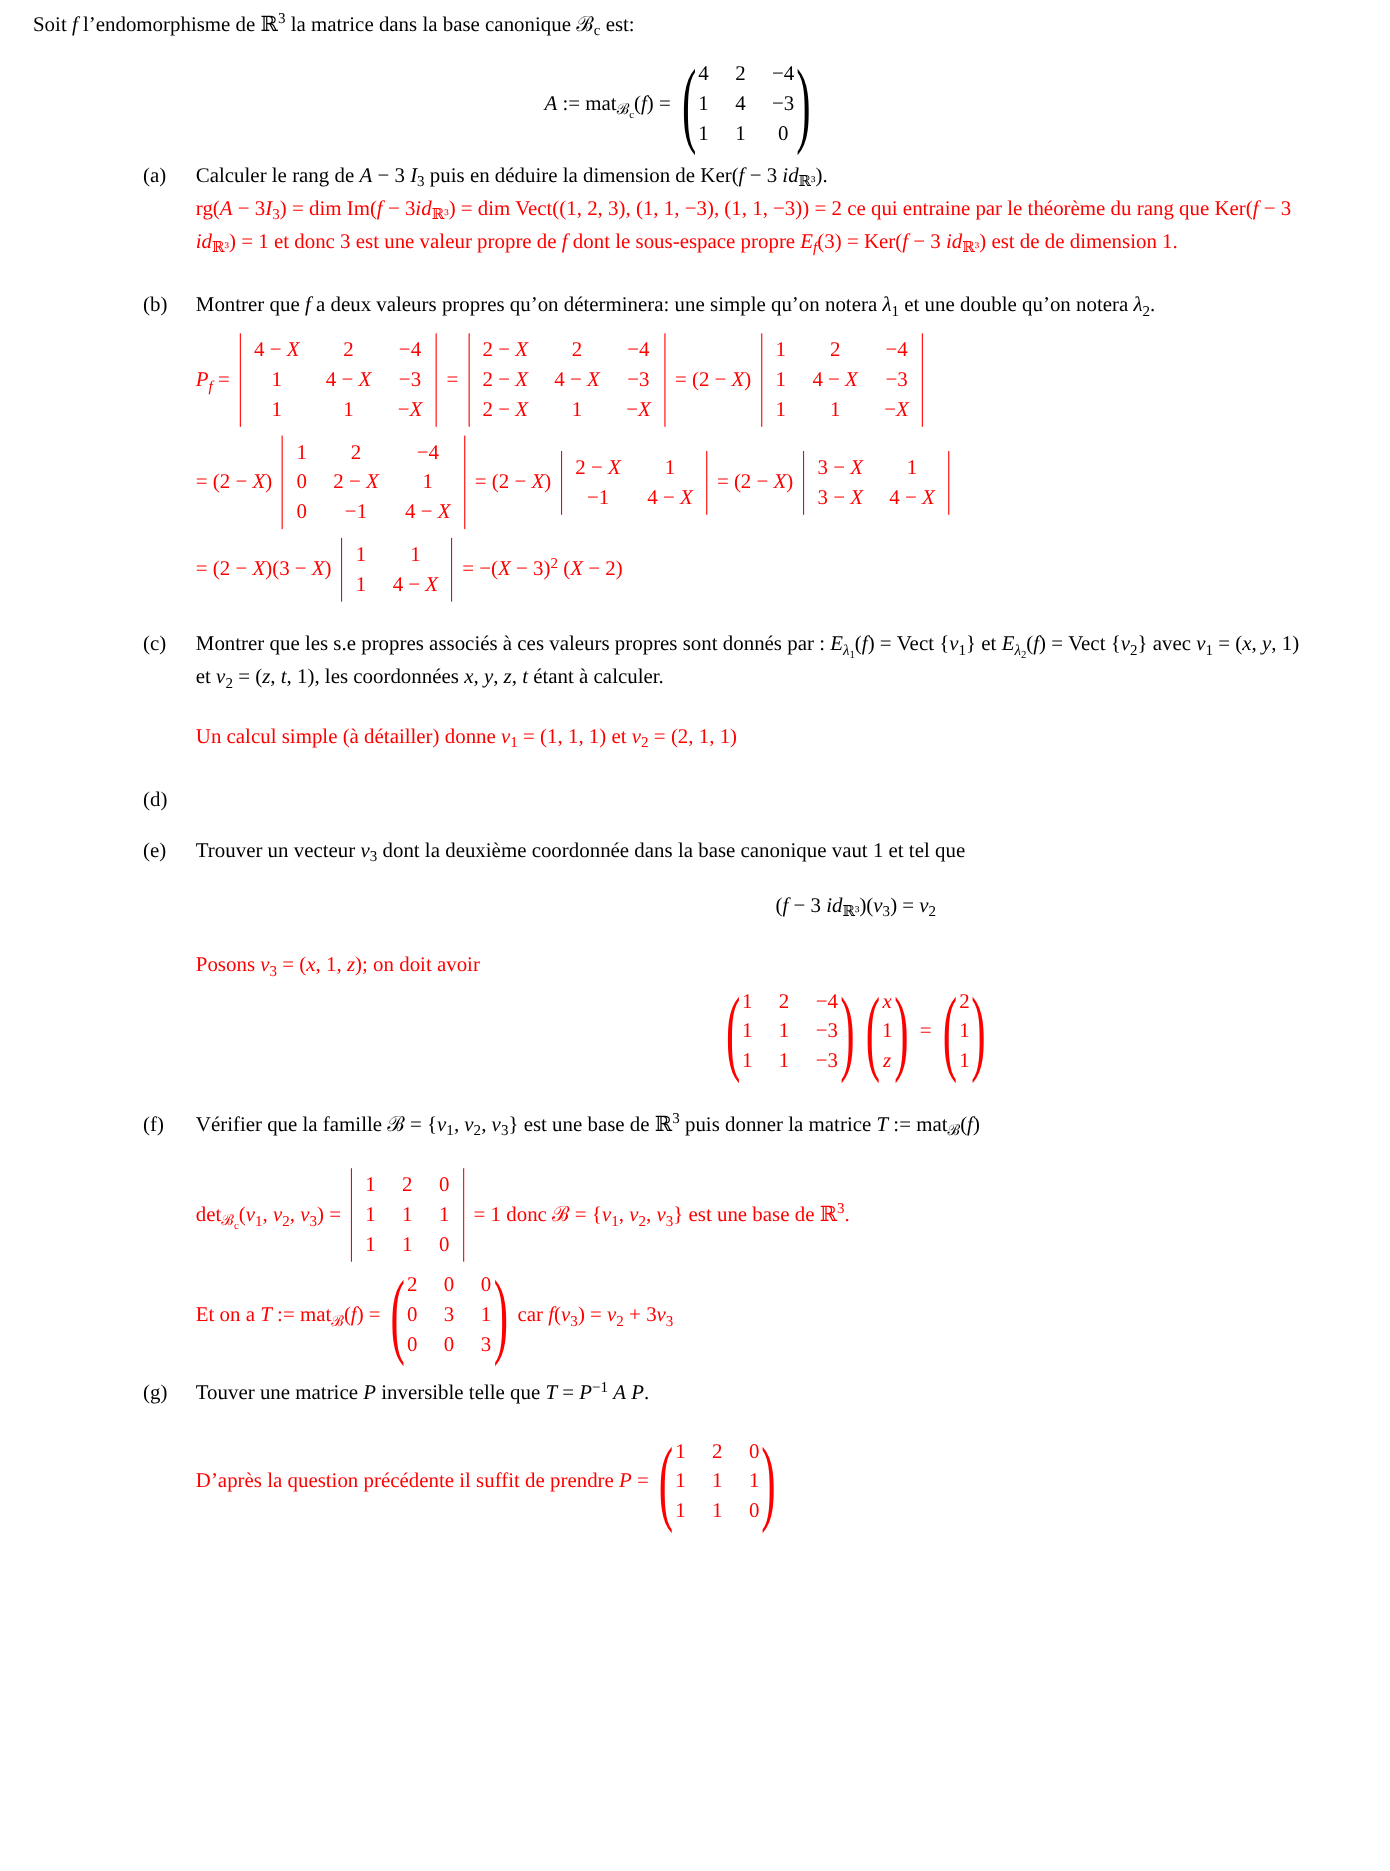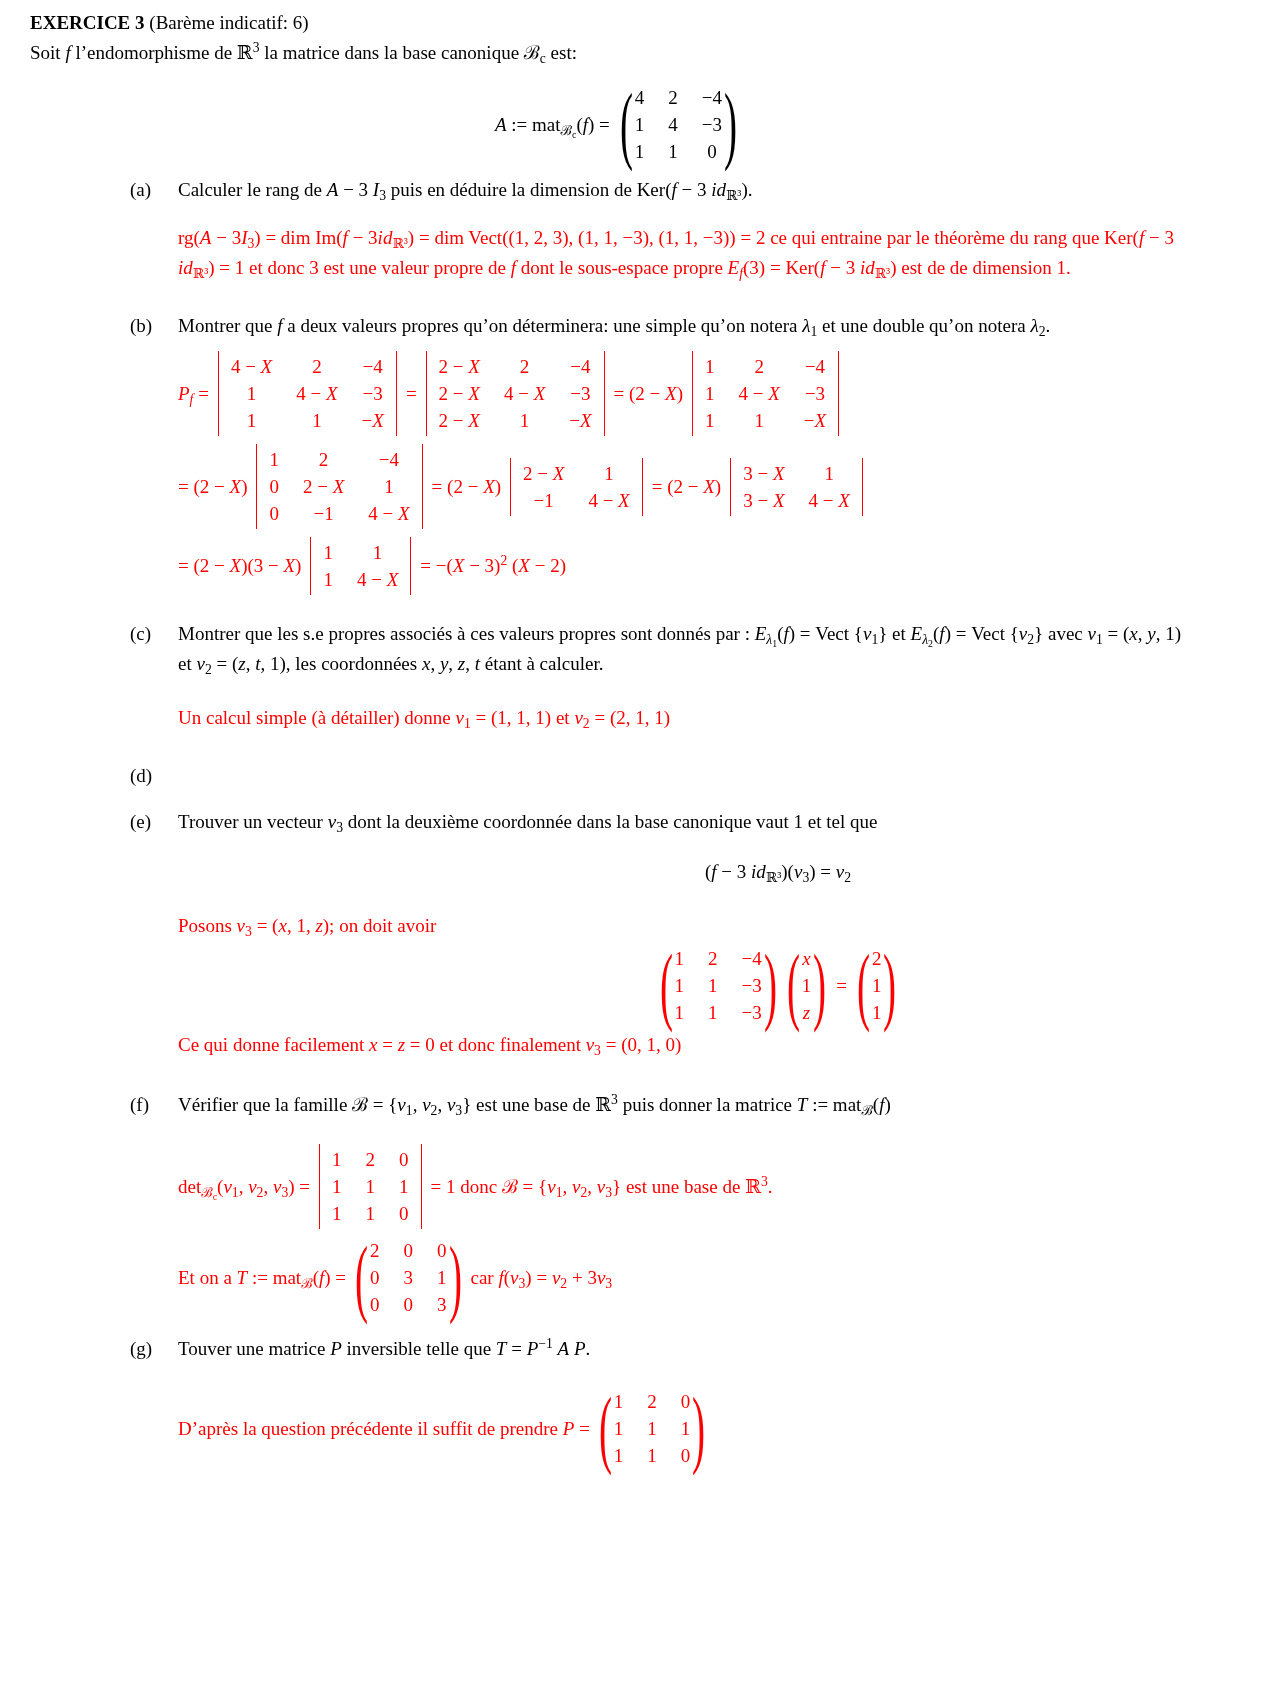--- a/index.html
+++ b/index.html
@@ -14,44 +14,41 @@
   .page { padding:8px 30px 0 30px; }
   .bold { font-weight:bold; }
   i { font-style:italic; }
   sub,sup { font-size:72%; line-height:0; }
   sub { vertical-align:-0.3em; }
   sup { vertical-align:0.5em; }
   .red { color:var(--red); }
   .item { display:flex; }
   .ilabel { flex:0 0 48px; margin-left:100px; }
   .ibody { flex:1; min-width:0; padding-right:36px; }
-  .ans { margin-top:18px; }
+  .ans { }
   .bleed { margin-right:-36px; }
   .disp { display:flex; justify-content:center; align-items:center; gap:10px; }
   .shift { transform:translateX(90px); }
   .shift-a { transform:translateX(-16px); }
   .mrow { display:flex; align-items:center; gap:9px; }
   .mat { display:inline-flex; align-items:center; }
   .mgrid { display:inline-grid; column-gap:20px; }
   .mgrid.det { border-left:1.7px solid currentColor; border-right:1.7px solid currentColor; padding:2px 10px; }
   .mcell { text-align:center; line-height:27px; padding:0 2px; }
   .fence { display:inline-block; line-height:0.9; transform:scaleX(0.45); margin:0 -8px; }
   .mt4{margin-top:4px;} .mt6{margin-top:6px;} .mt8{margin-top:8px;} .mt10{margin-top:10px;}
   .mt16{margin-top:16px;} .mt20{margin-top:20px;} .mt24{margin-top:24px;}
   .mt28{margin-top:28px;} .mt30{margin-top:30px;}
   .adisp { margin:16px 0 10px 0; }
 </style>
 </head>
 <body>
 
 <div class="page">
 
-  <div>
-    <span class="bold">EXERCICE 3</span><span> (Barème indicatif: 6)</span>
-  </div>
   <div>Soit <i>f</i> l’endomorphisme de ℝ<sup>3</sup> la matrice dans la base canonique ℬ<sub>c</sub> est:</div>
 
   <div class="disp adisp shift-a">
     <span><i>A</i> := mat<sub>ℬ<sub>c</sub></sub>(<i>f</i>) =</span>
     <span class="mat">
         <span class="fence" style="font-size: 87px;">(</span>
         <span class="mgrid" style="grid-template-columns: repeat(3, auto);">
           <span class="mcell">4</span>
           <span class="mcell">2</span>
           <span class="mcell">−4</span>
@@ -224,21 +221,20 @@
         <span class="mat">
             <span class="fence" style="font-size: 87px;">(</span>
             <span class="mgrid" style="grid-template-columns: repeat(1, auto);">
               <span class="mcell">2</span>
               <span class="mcell">1</span>
               <span class="mcell">1</span>
             </span>
             <span class="fence" style="font-size: 87px;">)</span>
           </span>
       </div>
-      <div class="red mt4">Ce qui donne facilement <i>x</i> = <i>z</i> = 0 et donc finalement <i>v</i><sub>3</sub> = (0, 1, 0)</div>
     </div>
   </div>
 
   <div class="item mt30">
     <div class="ilabel">(f)</div>
     <div class="ibody">
       <div>Vérifier que la famille ℬ = {<i>v</i><sub>1</sub>, <i>v</i><sub>2</sub>, <i>v</i><sub>3</sub>} est une base de ℝ<sup>3</sup> puis donner la matrice <i>T</i> := mat<sub>ℬ</sub>(<i>f</i>)</div>
       <div class="mrow red mt24">
         <span>det<sub>ℬ<sub>c</sub></sub>(<i>v</i><sub>1</sub>, <i>v</i><sub>2</sub>, <i>v</i><sub>3</sub>) =</span>
         <span class="mat">

